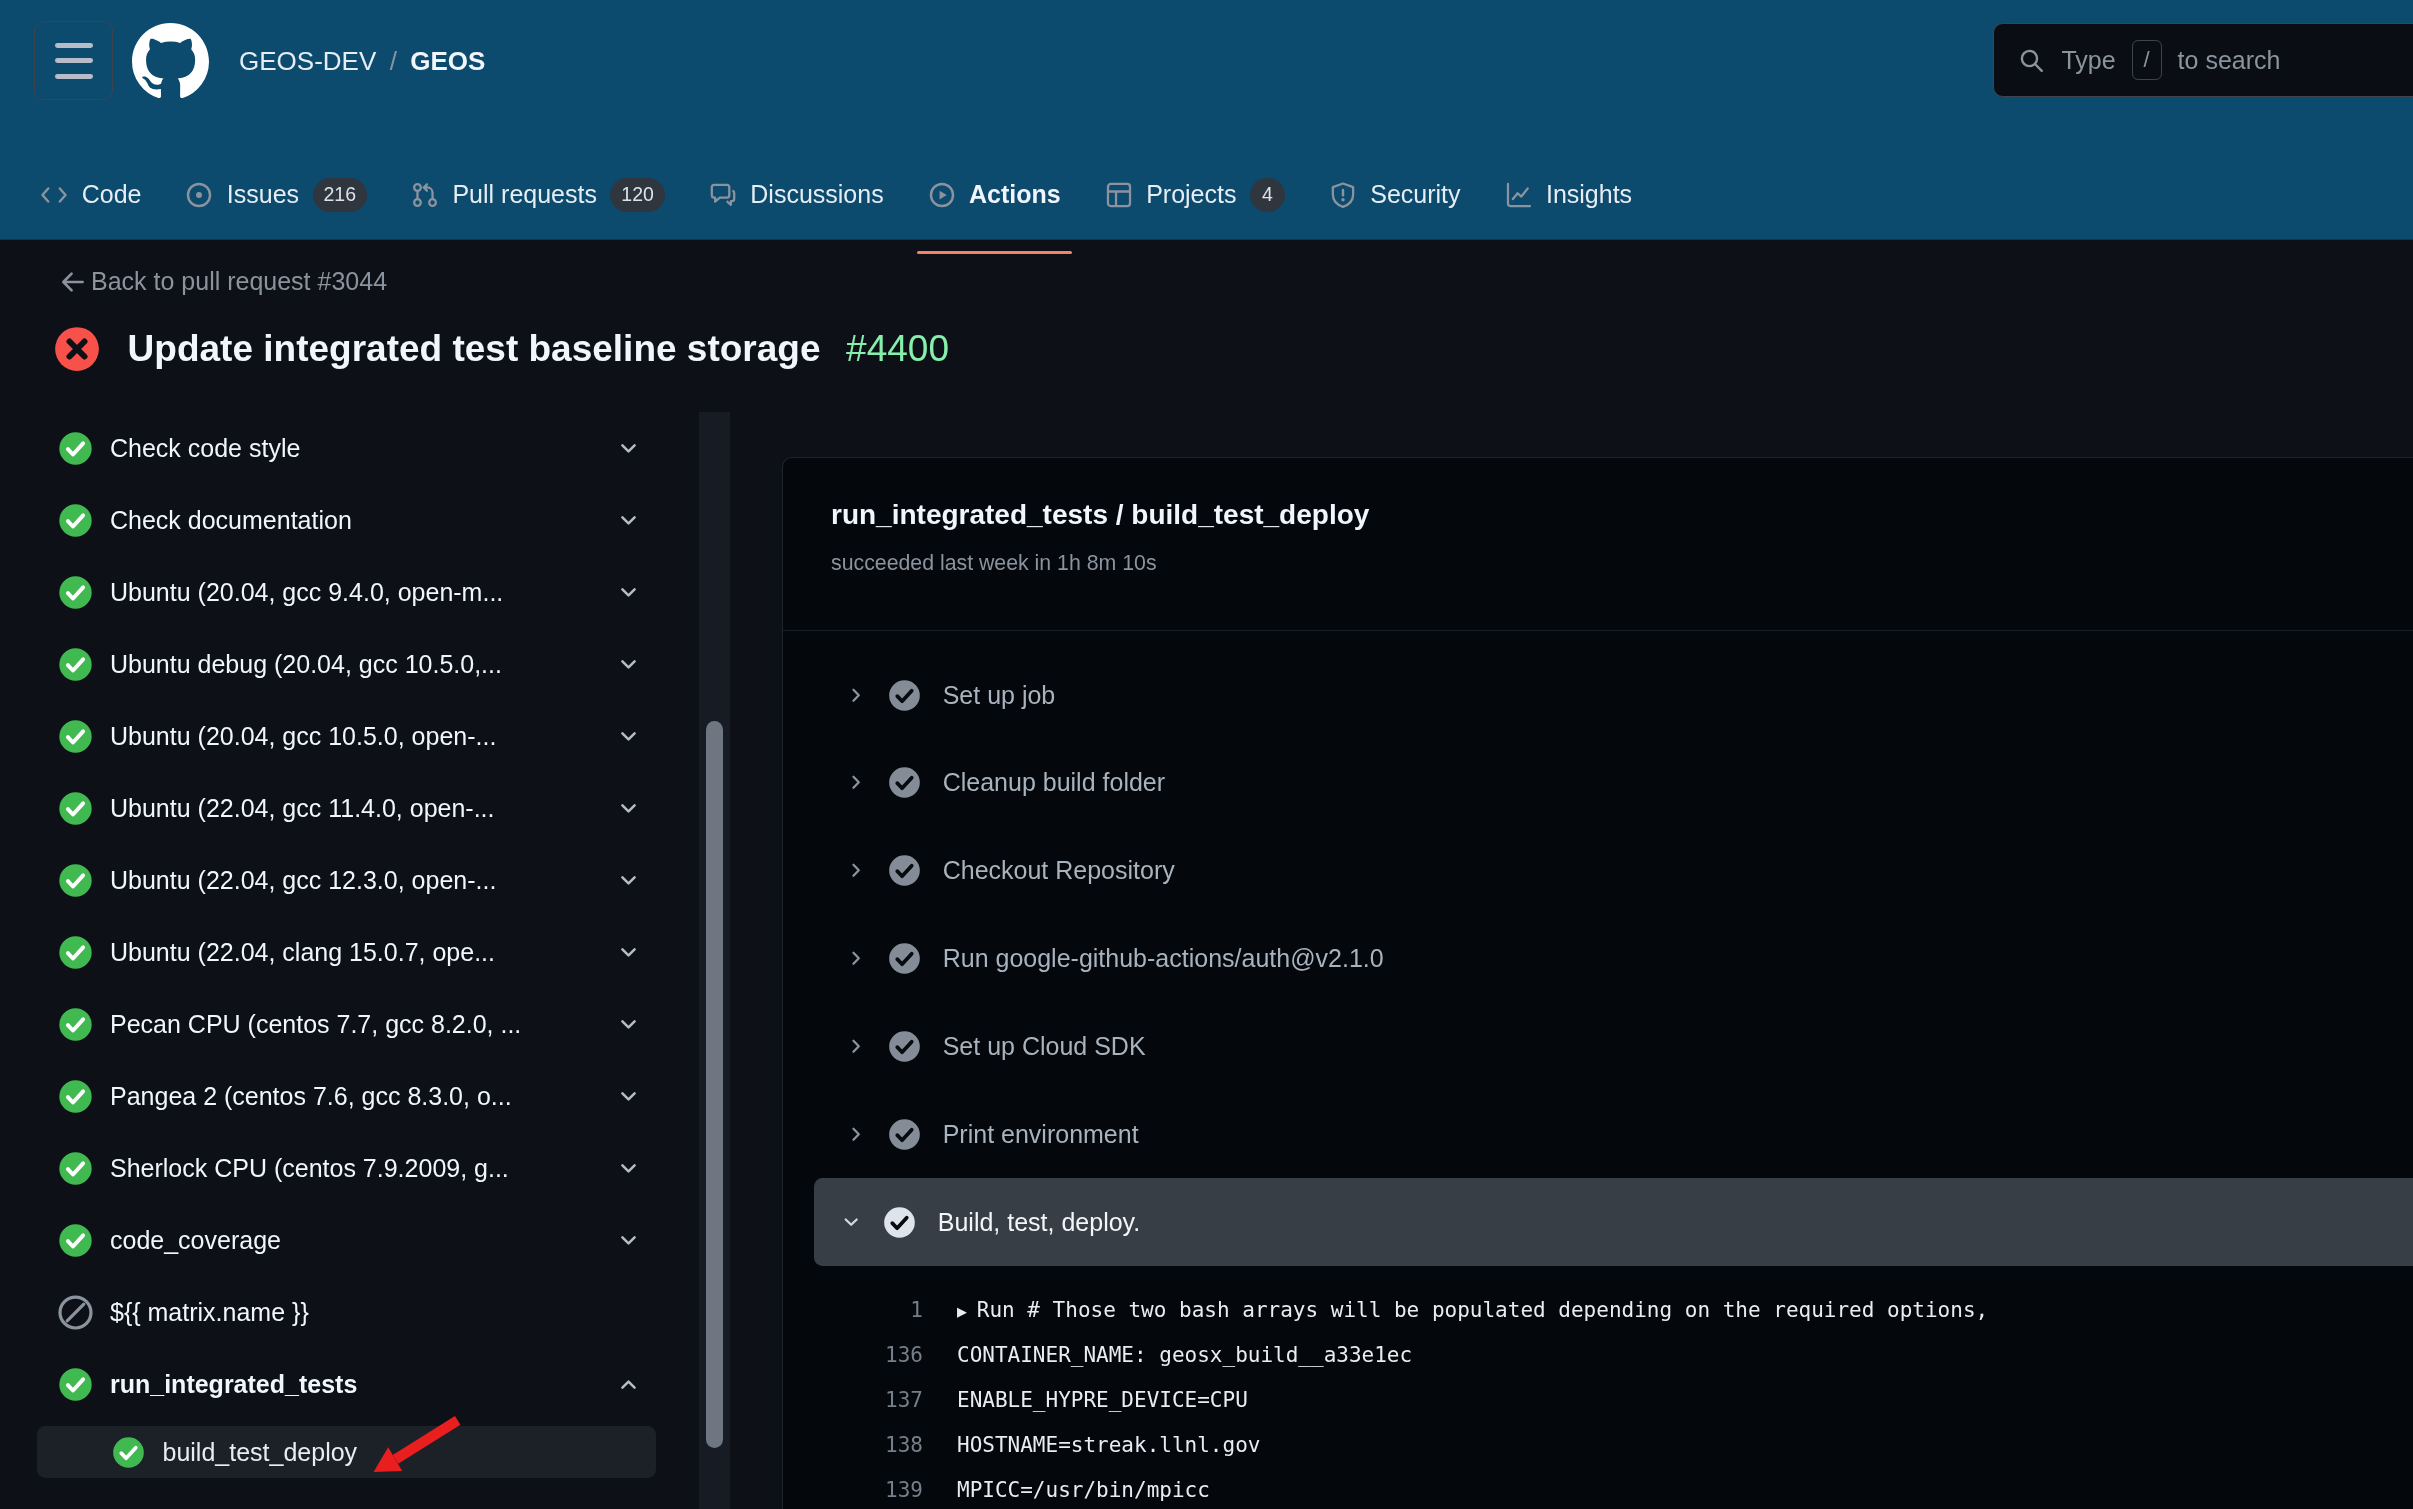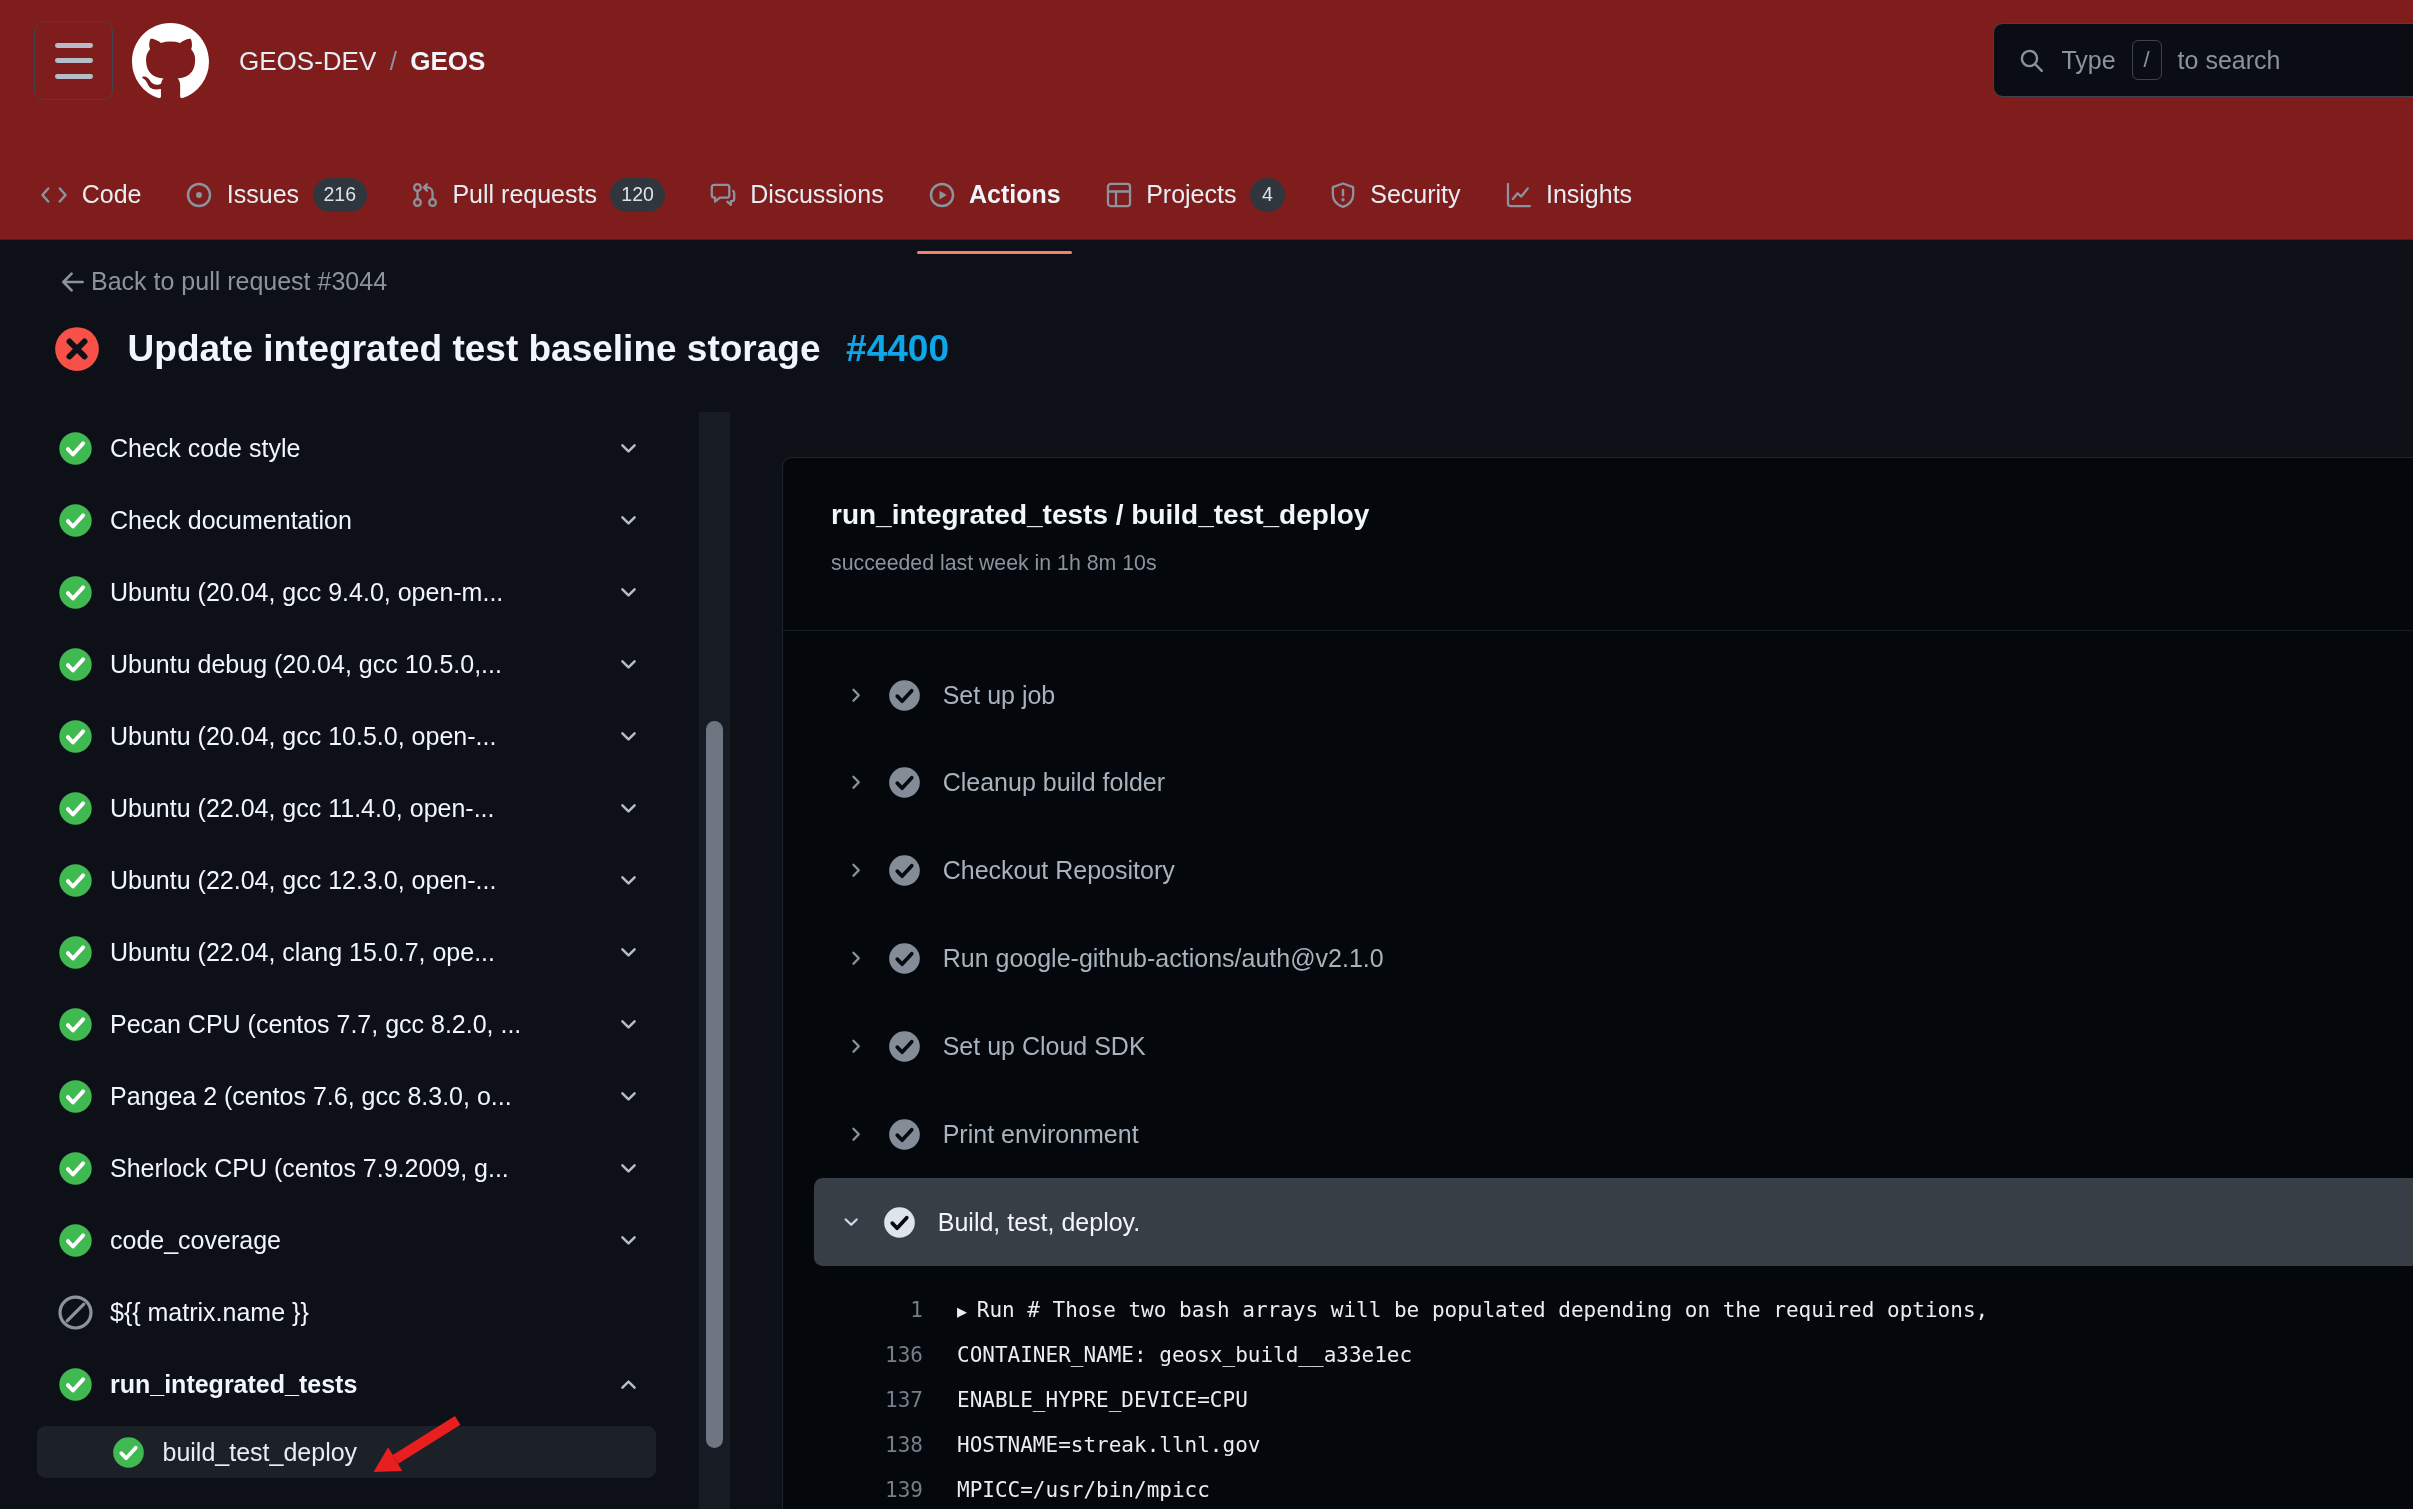--- a/index.html
+++ b/index.html
@@ -1,21 +1,21 @@
 <!DOCTYPE html>
 <html style="font-size:9.8px"><head>
 <meta charset="utf-8">
 <style>
   html,body{margin:0;padding:0;background:#0d1117;}
   .app{position:relative;width:2413px;height:1509px;overflow:hidden;background:#0d1117;
        font-family:"Liberation Sans",sans-serif;color:#e6edf3;}
   svg{display:block;}
 
   
-  .chrome{position:absolute;left:0;top:0;width:2413px;height:240px;background:#7f1d1d;
+  .chrome{position:absolute;left:0;top:0;width:2413px;height:240px;background:#0c4a6e;
           border-bottom:1.2px solid #262d36;box-sizing:border-box;}
   .topnav{position:absolute;left:0;top:0;width:2413px;height:122px;}
   .hamburger{position:absolute;left:34px;top:21.3px;width:79px;height:79px;border:1.8px solid #3d444d;
              border-radius:9.8px;box-sizing:border-box;display:flex;flex-direction:column;
              justify-content:center;align-items:center;gap:10.4px;cursor:pointer;background:transparent;}
   .hamburger span{display:block;width:38px;height:4.9px;border-radius:2.4px;background:#b7bdc8;}
   .gh-logo{position:absolute;left:132px;top:22.6px;width:77px;height:77px;}
   .crumbs{position:absolute;left:239px;top:0;height:122px;display:flex;align-items:center;
           font-size:26px;gap:13.4px;white-space:nowrap;}
   .crumbs .owner{color:#e6edf3;}
@@ -38,21 +38,21 @@
   .badge{display:inline-flex;align-items:center;justify-content:center;min-width:35px;height:34px;
          padding:0 11px;border-radius:17px;background:#30363d;color:#dde3ea;font-size:19.5px;box-sizing:border-box;}
 
   
   .backrow{position:absolute;left:59px;top:267px;display:flex;align-items:center;gap:4px;
            color:#8b949e;font-size:25px;cursor:pointer;}
   .backrow svg{width:28px;height:28px;color:#8b949e;}
   .titlerow{position:absolute;left:52px;top:312px;height:73px;display:flex;align-items:center;gap:25.6px;}
   .titlerow .xicon{width:50px;height:50px;color:#f85149;--check:#0d1117;}
   .runtitle{font-size:37px;font-weight:bold;color:#f0f6fc;white-space:nowrap;}
-  .runnum{font-size:37px;font-weight:700;color:#0ea5e9;}
+  .runnum{font-size:37px;font-weight:400;color:#86efac;}
 
   
   .joblist{position:absolute;left:37px;top:412px;width:622px;}
   .job{position:relative;height:72px;display:flex;align-items:center;padding-left:20px;box-sizing:border-box;cursor:pointer;}
   .job .sicon{width:37px;height:37px;flex:0 0 37px;}
   .job .jlabel{margin-left:16px;font-size:25px;color:#f0f6fc;white-space:nowrap;overflow:hidden;}
   .job .chev{position:absolute;right:17px;width:27px;height:27px;color:#b7bdc8;}
   .job.bold .jlabel{font-weight:bold;}
   .icon-green{color:#3fb950;--check:#ffffff;}
   .icon-gray{color:#848d97;--check:#070b10;}

